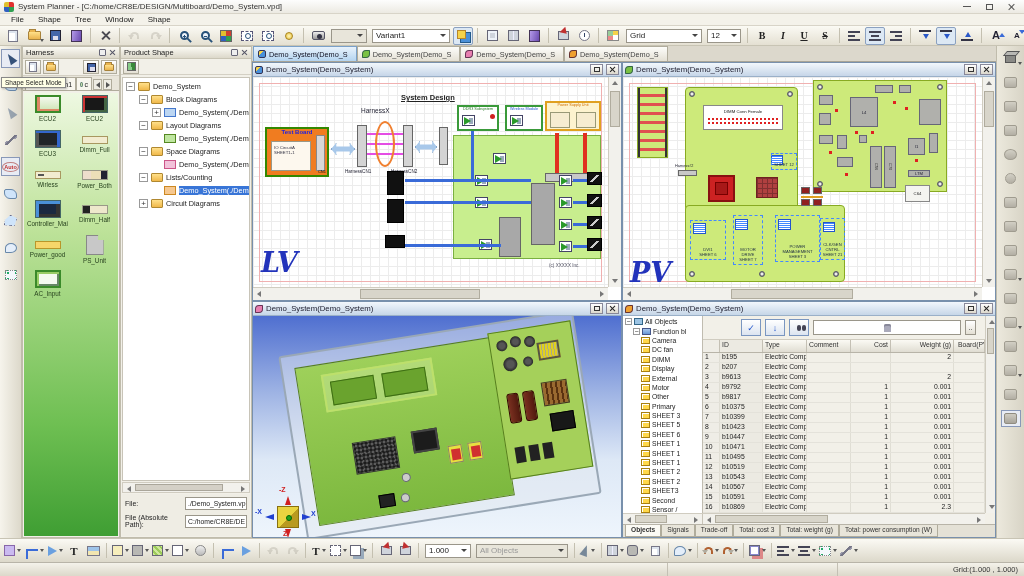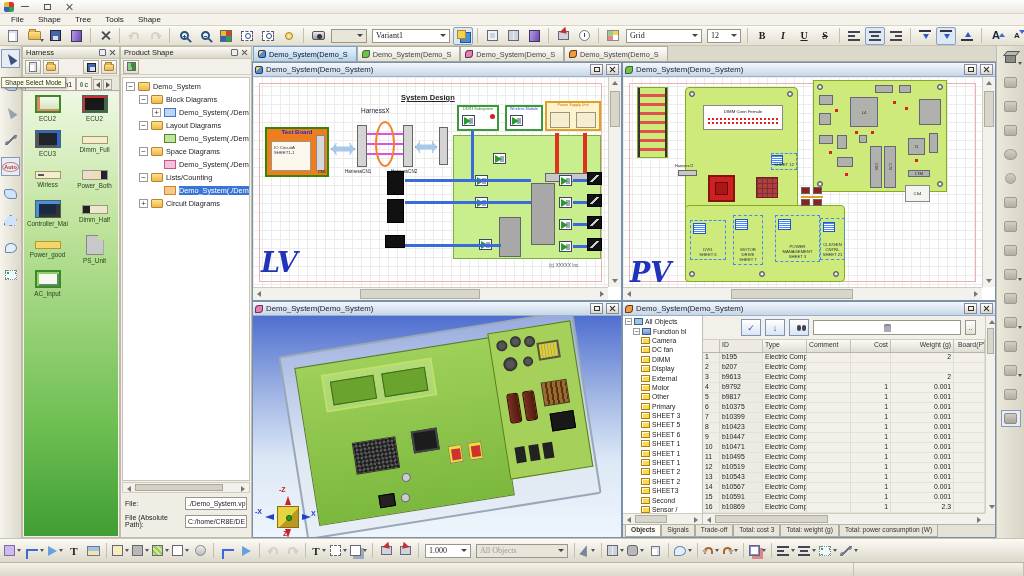--- a/index.html
+++ b/index.html
@@ -53,21 +53,21 @@
   .g-cam::after{content:'';position:absolute;left:4px;top:1.5px;width:5px;height:5px;border-radius:50%;background:#334;}
   .g-layers{width:9px;height:9px;background:#f6d34a;border:1px solid #b8862a;box-shadow:4px 3px 0 0 #4a90d9,4px 3px 0 1px #235a8a;margin:0 4px 3px 0;}
   .g-chip{width:11px;height:11px;background:#cfd4dc;border:1px solid #667;box-shadow:inset 0 0 0 2px #eef2f8;}
   .g-chip2{width:11px;height:11px;border:1px solid #667;background:linear-gradient(90deg,#cfd4dc 45%,#eef 45%,#eef 55%,#cfd4dc 55%);}
   .g-redc{width:11px;height:9px;background:#cfd4dc;border:1px solid #667;position:relative;}
   .g-redc::after{content:'';position:absolute;right:-3px;top:-3px;border:4px solid transparent;border-left:6px solid #c03030;transform:rotate(45deg);}
   .g-clock{width:11px;height:11px;border:1px solid #778;border-radius:50%;background:#fff;position:relative;}
   .g-clock::after{content:'';position:absolute;left:4.5px;top:2px;width:1px;height:4px;background:#346;}
   .g-pal{width:12px;height:11px;border:1px solid #888;background:conic-gradient(#f6d34a 0 25%,#fff 0 50%,#e88 0 75%,#9c9 0);}
   .combo{height:14px;border:1px solid #9a968a;background:#fff;display:flex;align-items:center;font-size:8px;padding:0 3px;position:relative;margin:0 2px;flex:0 0 auto;}
-  .combo .cval{flex:1;overflow:hidden;white-space:nowrap;font-family:Liberation Serif, serif;}
+  .combo .cval{flex:1;overflow:hidden;white-space:nowrap;}
   .combo .caret{margin-left:3px;}
   .combo.dis{background:#e8e5da;color:#999;}
   .fmt{font-size:10px;font-weight:bold;color:#222;font-family:"Liberation Serif",serif;}
   .g-al{width:12px;height:10px;display:flex;flex-direction:column;justify-content:space-between;}
   .g-al i{height:2px;background:#445;width:100%;}
   .g-al.c i:nth-child(2){width:60%;margin:0 auto;}
   .g-al.l i:nth-child(2){width:60%;}
   .g-al.r i:nth-child(2){width:60%;margin-left:auto;}
   .g-va{width:12px;height:11px;position:relative;border-top:2px solid #334;}
   .g-va::after{content:'';position:absolute;left:4px;top:2px;width:0;height:0;border:3px solid transparent;border-top:5px solid #2a58c8;}
@@ -277,20 +277,21 @@
 
   .tinyv{font-size:4px;color:#333;writing-mode:vertical-rl;}
 </style>
 </head>
 <body>
 
 <div class="root">
 
   <div class="titlebar">
     <i class="appico"></i>
+    <span class="title">System Planner - [C:/home/CR8E/DESIGN/Multiboard/Demo_System.vpd]</span>
     <div class="wctrl">
       <span class="wc">
           <i class="g-min"></i>
         </span>
       <span class="wc">
           <i class="g-max"></i>
         </span>
       <span class="wc">
           <i class="g-x">
             <i></i>
@@ -298,21 +299,21 @@
           </i>
         </span>
     </div>
   </div>
 
   <div class="menubar">
 
   <span class="menuitem">File</span>
       <span class="menuitem">Shape</span>
       <span class="menuitem">Tree</span>
-      <span class="menuitem">Tools</span>
+      <span class="menuitem">Window</span>
       <span class="menuitem">Shape</span>
     </div>
 
   <div class="toolbar">
     <span class="tb">
         <i class="g-page"></i>
       </span>
     <span class="tb">
         <i class="g-folder"></i>
         <i class="ddm"></i>
@@ -1491,15 +1492,16 @@
       </span>
     <span class="bb">
         <i class="g-link"></i>
         <i class="dd"></i>
       </span>
   </div>
 
   <div class="statusbar">
     <span class="ss1"></span>
     <span class="ss2"></span>
+    <span class="ss3">Grid:(1.000 , 1.000)</span>
   </div>
 
 </div>
 
 </body></html>

